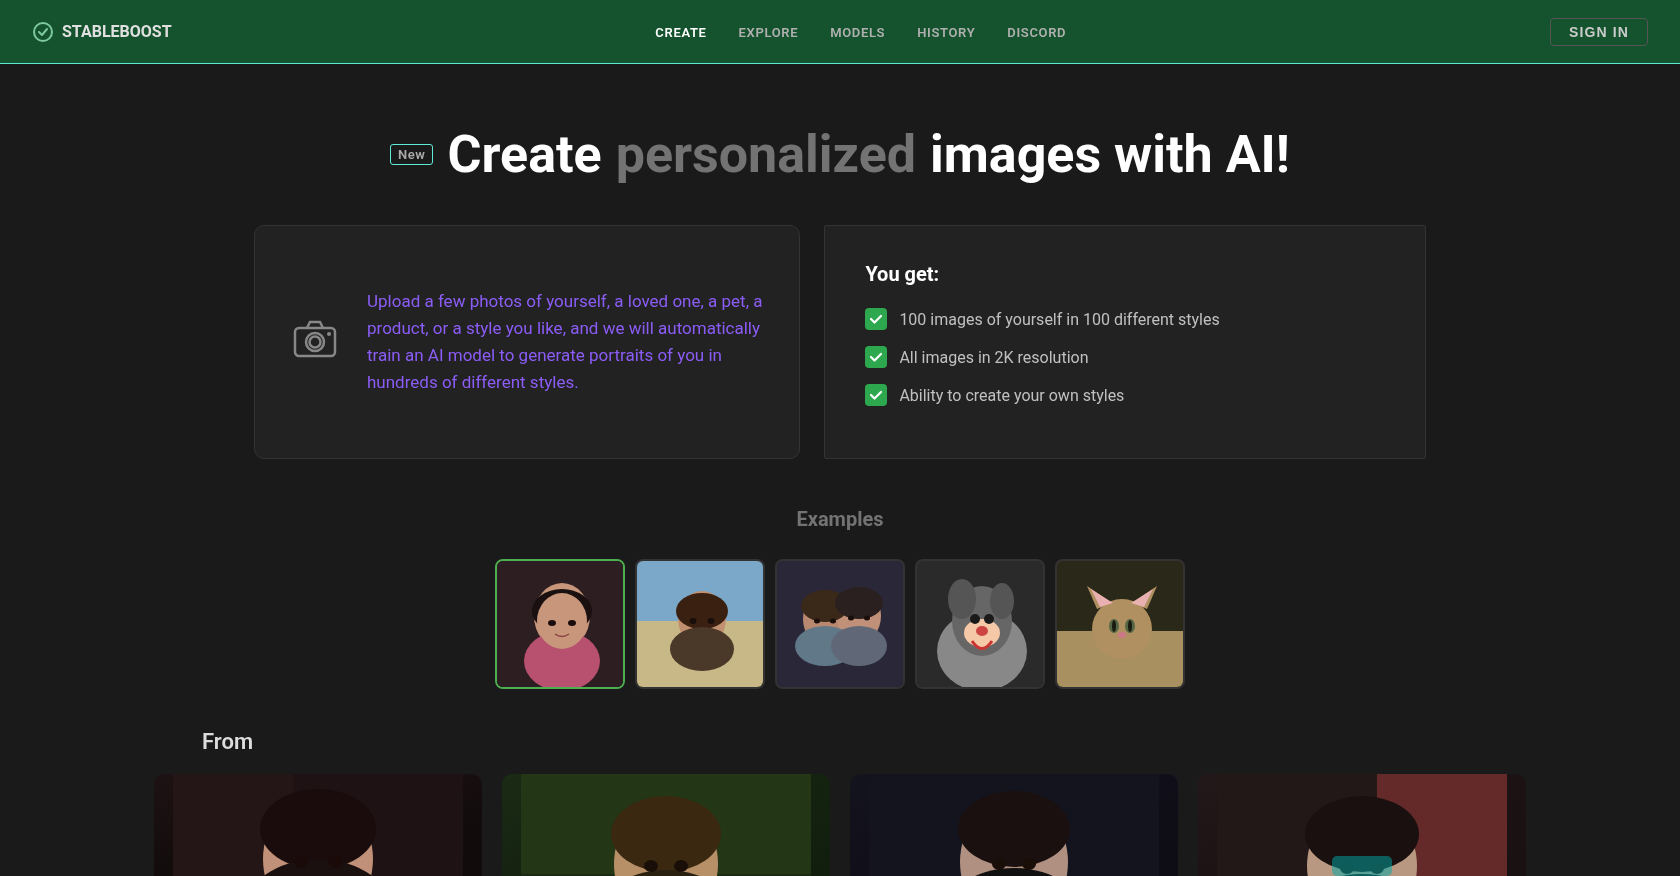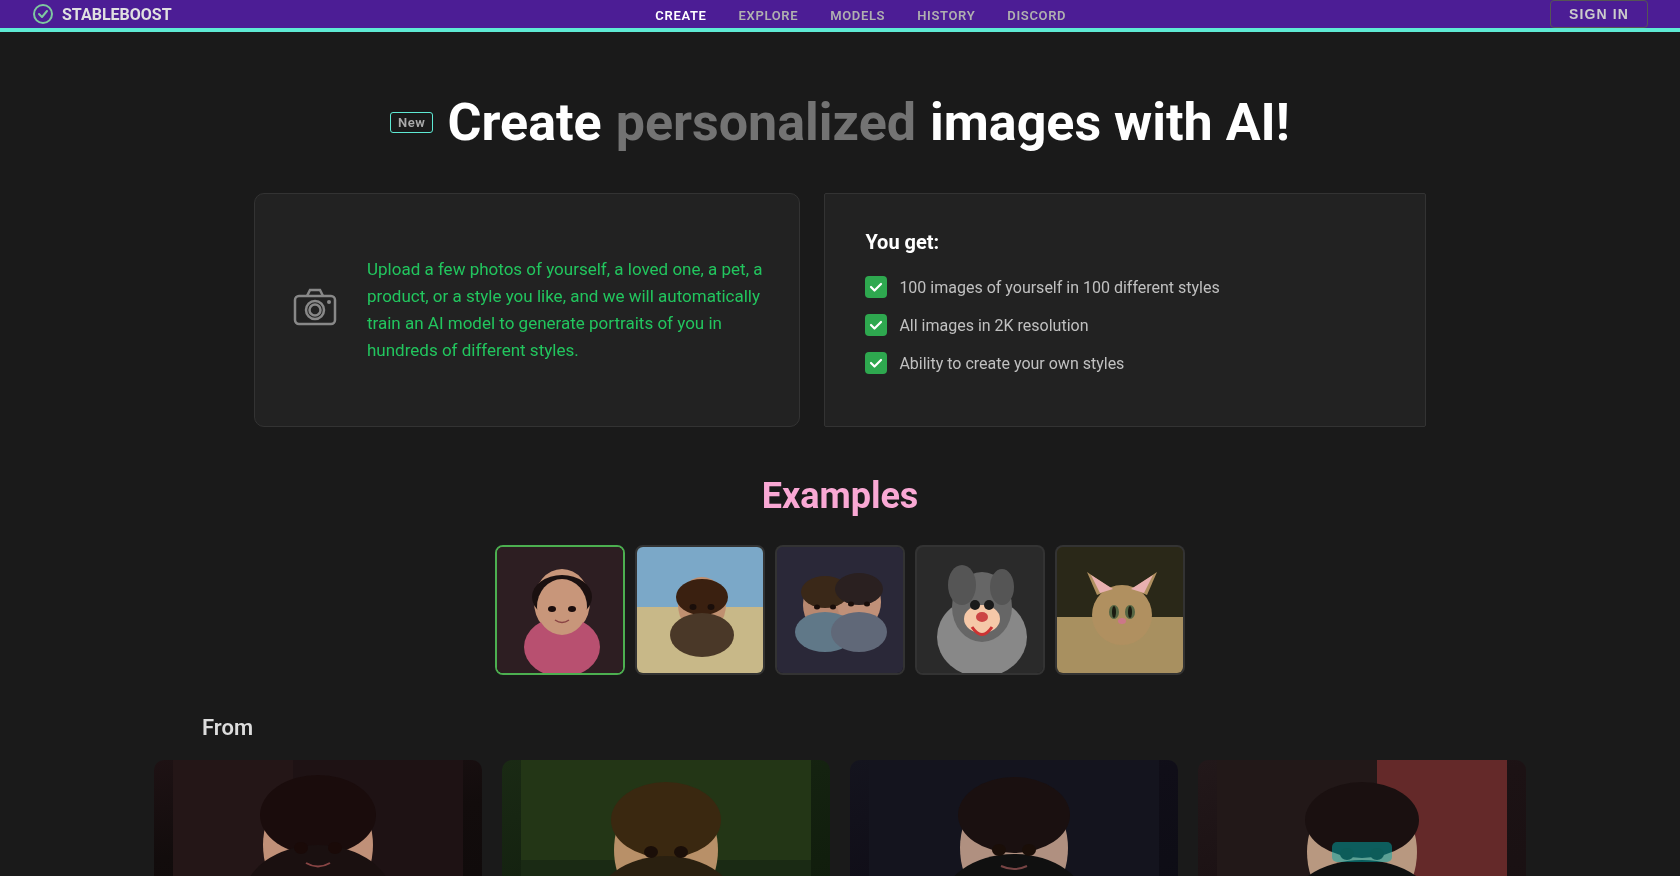--- a/index.html
+++ b/index.html
@@ -10,24 +10,24 @@
       font-family: -apple-system, BlinkMacSystemFont, 'Segoe UI', Roboto, sans-serif;
       min-height: 876px;
       width: 1680px;
     }
 
     
     nav {
       display: flex;
       align-items: center;
       justify-content: space-between;
-      background-color: #4c1d95;
+      background-color: #14532d;
       padding: 0 32px;
-      height: 32px;
-      border-bottom: 4px solid #5eead4;
+      height: 64px;
+      border-bottom: 1px solid #5eead4;
     }
 
     .nav-logo {
       display: flex;
       align-items: center;
       gap: 8px;
       color: #e0e0e0;
       font-weight: 700;
       font-size: 16px;
     }
@@ -125,21 +125,21 @@
     }
 
     .camera-icon-wrap svg {
       width: 48px;
       height: 48px;
       color: #888;
     }
 
     .upload-text {
       font-size: 17px;
-      color: #22c55e;
+      color: #8b5cf6;
       line-height: 1.6;
     }
 
     .benefits-card {
       flex: 1.1;
       background: #222222;
       border: 1px solid #333;
       border-radius: 2px;
       padding: 36px 40px;
     }
@@ -176,23 +176,23 @@
       height: 14px;
     }
 
     
     .examples-section {
       text-align: center;
       padding: 0 24px 40px;
     }
 
     .examples-title {
-      font-size: 36px;
+      font-size: 20px;
       font-weight: 700;
-      color: #f9a8d4;
+      color: #737373;
       margin-bottom: 28px;
     }
 
     .examples-thumbnails {
       display: flex;
       justify-content: center;
       gap: 10px;
       flex-wrap: nowrap;
     }
 

